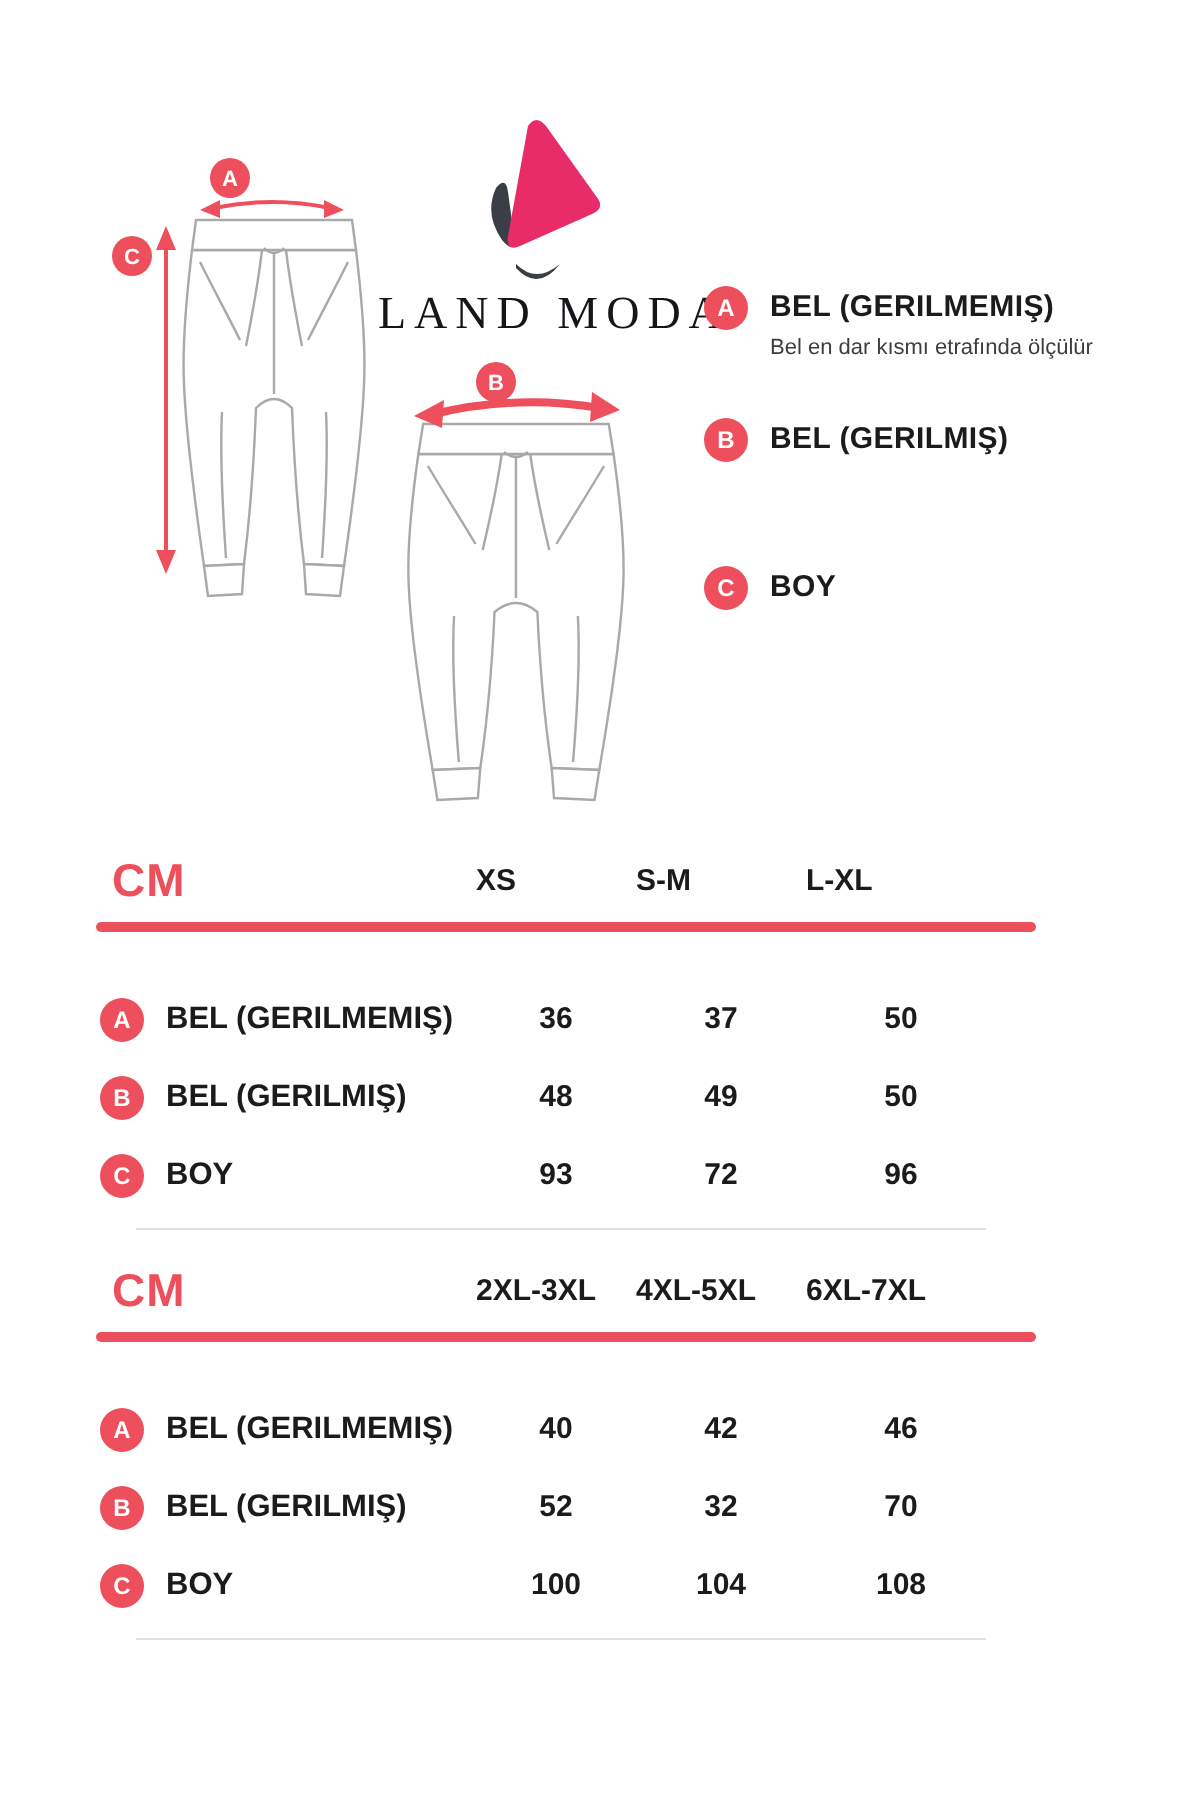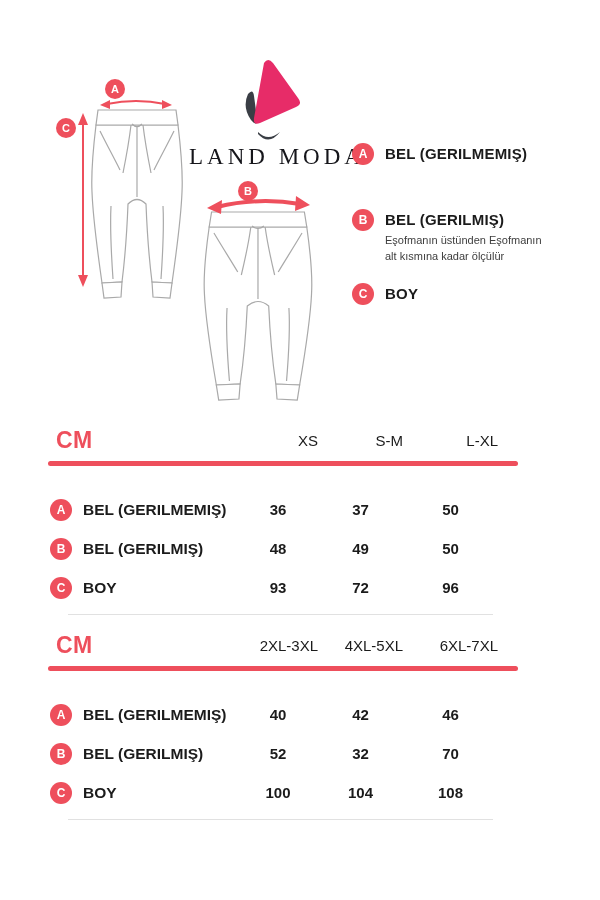--- a/index.html
+++ b/index.html
@@ -25,21 +25,21 @@
            display:flex; align-items:center; justify-content:center;
            color:#fff; font-size:12px; font-weight:bold; flex:0 0 22px; }
 
   
   .size-table { position:absolute; left:48px; width:470px; }
   .size-table.first { top:425px; }
   .size-table.second { top:630px; }
   .tbl-grid { display:grid; grid-template-columns:190px 80px 85px 95px; align-items:center; }
   .tbl-header { height:30px; }
   .unit { font-size:23px; font-weight:bold; color:#ee4f5c; letter-spacing:0.5px; padding-left:8px; }
-  .col-head { text-align:right; font-size:15px; font-weight:normal; color:#1b1b1b; }
+  .col-head { text-align:left; font-size:15px; font-weight:bold; color:#1b1b1b; }
   .accent-bar { height:5px; border-radius:3px; background:#ee4f5c; margin-top:6px; }
   .rows { margin-top:24px; }
   .size-row { height:39px; }
   .row-label { display:flex; align-items:center; gap:11px; padding-left:2px;
                font-size:15.5px; font-weight:bold; color:#1b1b1b; white-space:nowrap; }
   .cell-val { text-align:center; font-size:15px; font-weight:bold; color:#1b1b1b; }
   .thin-sep { height:1px; background:#e1e1e1; margin:7px 25px 0 20px; }
 
   
   .pants path { stroke:#a9a9a9; stroke-width:1.2; vector-effect:non-scaling-stroke; }
@@ -118,27 +118,27 @@
     <path fill="#3a3e45" d="M30,80 Q40,90 52,80 Q41,94 30,82 Z"></path>
   </svg>
   <div class="logo-text">LAND MODA</div>
 
   <div class="legend">
     <div class="legend-item" style="top:0;">
       <span class="badge">
           <span>A</span>
         </span>
       <div class="legend-title">BEL (GERILMEMIŞ)</div>
+      <div class="legend-desc">Bel en dar kısmı etrafında ölçülür</div>
     </div>
     <div class="legend-item" style="top:66px;">
       <span class="badge">
           <span>B</span>
         </span>
       <div class="legend-title">BEL (GERILMIŞ)</div>
-      <div class="legend-desc">Eşofmanın üstünden Eşofmanın alt kısmına kadar ölçülür</div>
     </div>
     <div class="legend-item" style="top:140px;">
       <span class="badge">
           <span>C</span>
         </span>
       <div class="legend-title">BOY</div>
     </div>
   </div>
 
   <div class="size-table first">

